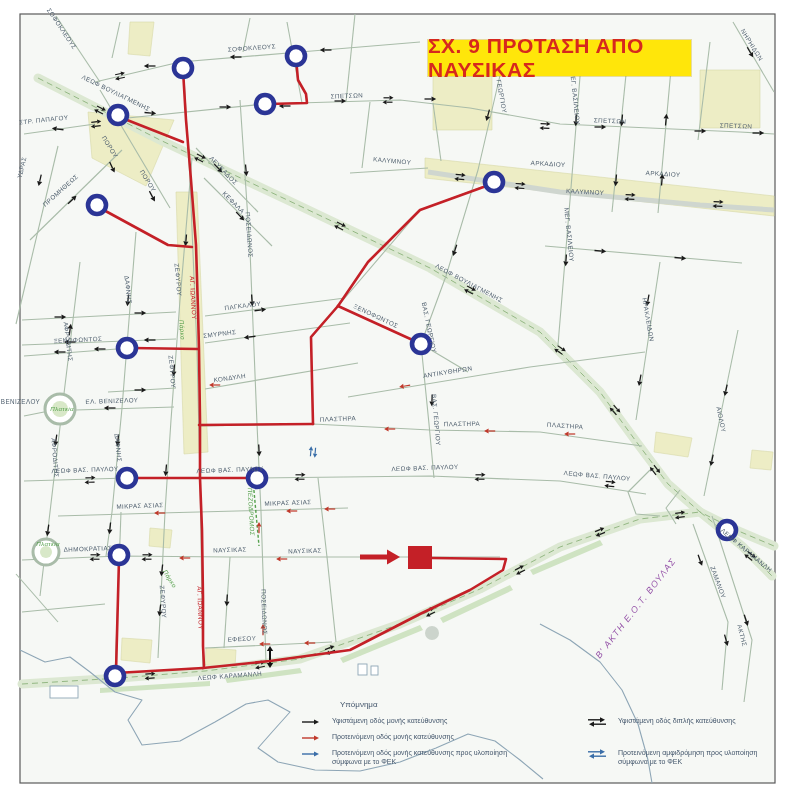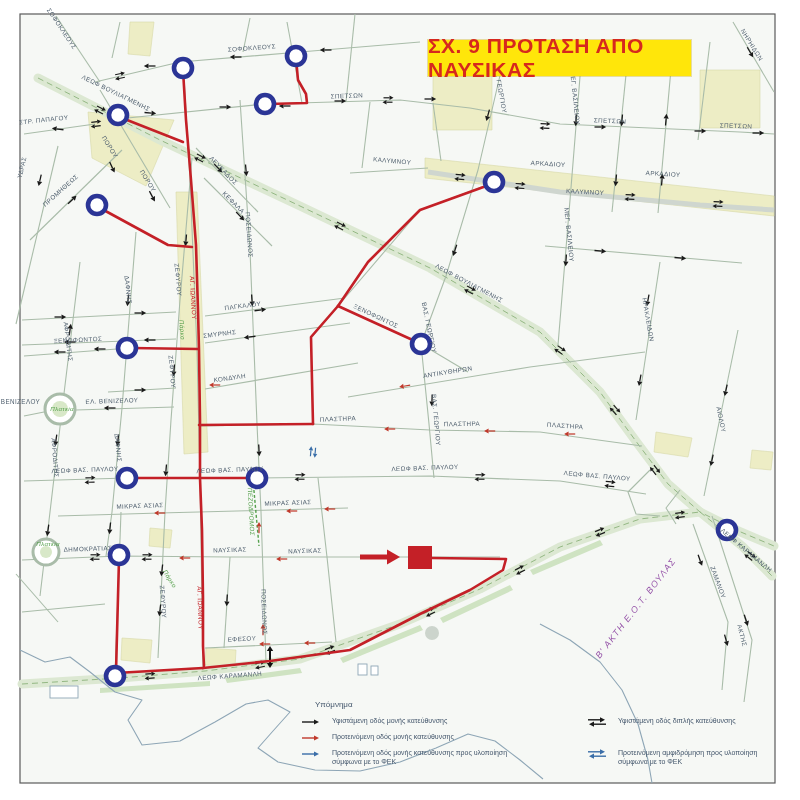--- a/index.html
+++ b/index.html
@@ -5,21 +5,21 @@
   html,body{margin:0;padding:0;background:#ffffff;}
   .stage{position:relative;width:800px;height:800px;overflow:hidden;
          font-family:"Liberation Sans", sans-serif;background:#ffffff;}
   #map-svg{position:absolute;left:0;top:0;}
   .title-banner{position:absolute;left:428px;top:40px;width:263px;height:36px;
     display:flex;align-items:center;justify-content:center;
     font-weight:bold;font-size:21px;letter-spacing:.5px;z-index:3;
     box-shadow:0 0 0 1px rgba(200,170,0,.35);}
   .legend{position:absolute;left:288px;top:698px;width:486px;height:86px;z-index:3;
     font-size:7px;line-height:8.5px;}
-  .legend-heading{position:absolute;left:27px;top:3px;font-size:8px;
+  .legend-heading{position:absolute;left:52px;top:3px;font-size:8px;
     }
   .legend-item{position:absolute;display:flex;align-items:flex-start;}
   .legend-sym{width:26px;height:10px;flex:0 0 26px;margin-right:8px;}
   .legend-label{display:block;}
   .li-0{left:10px;top:19px;width:230px;}
   .li-1{left:10px;top:35px;width:230px;}
   .li-2{left:10px;top:51px;width:240px;}
   .li-3{left:296px;top:19px;width:185px;}
   .li-4{left:296px;top:51px;width:185px;}
 </style>

